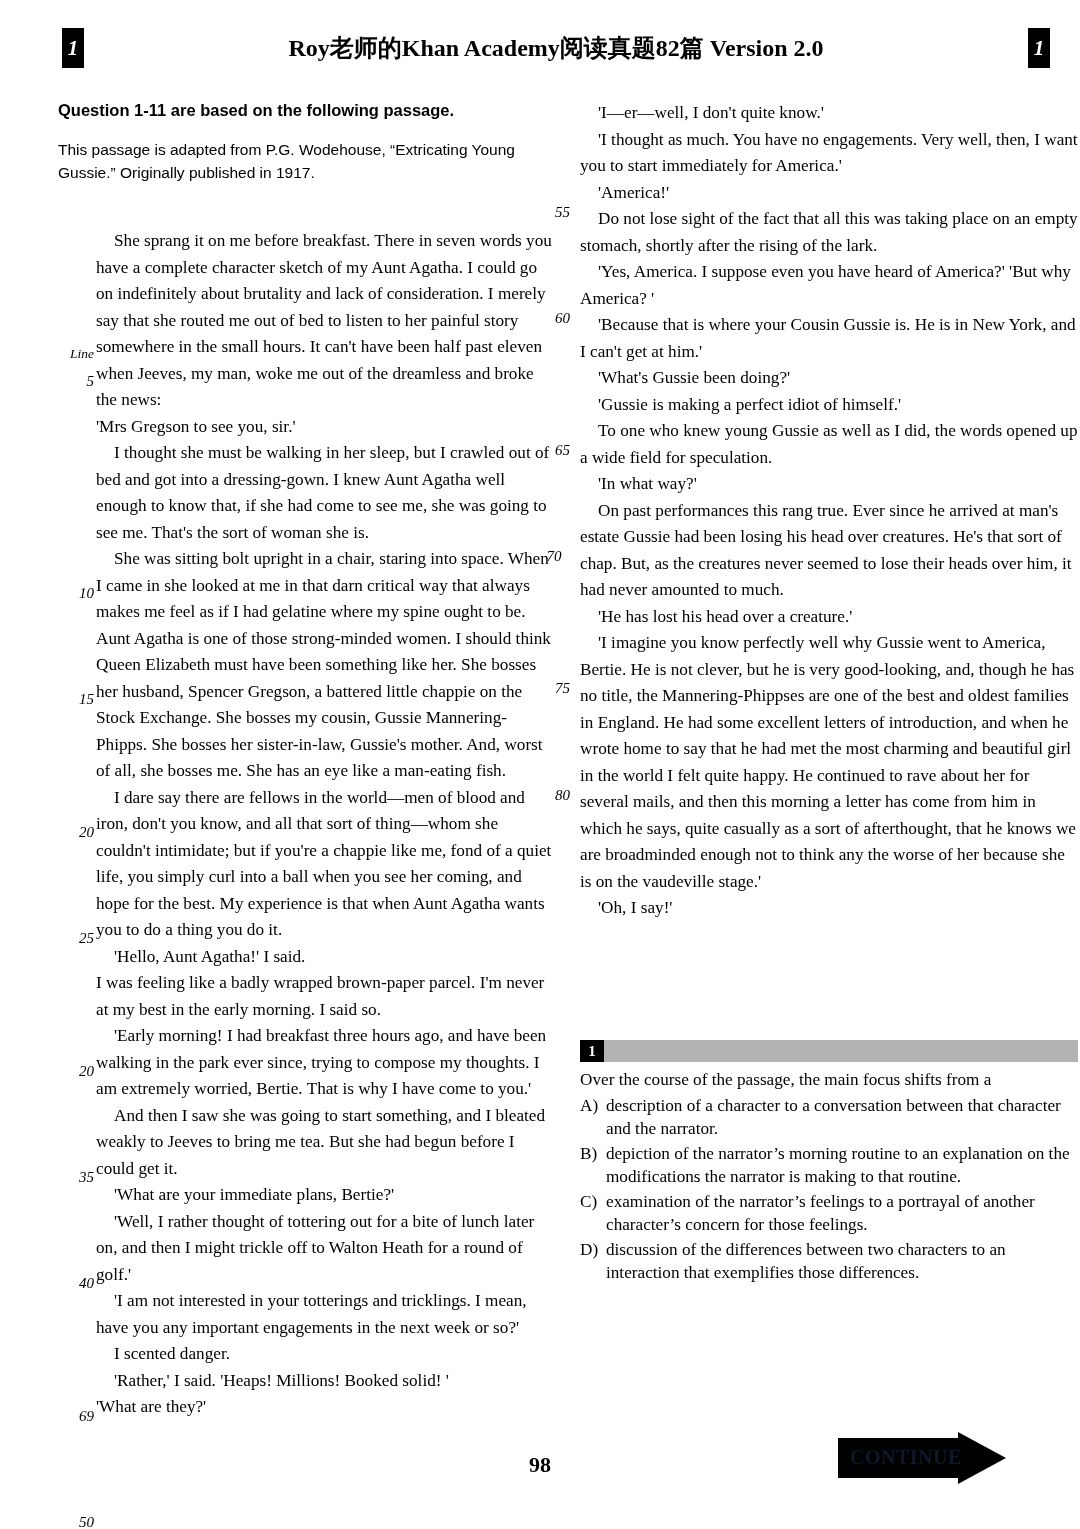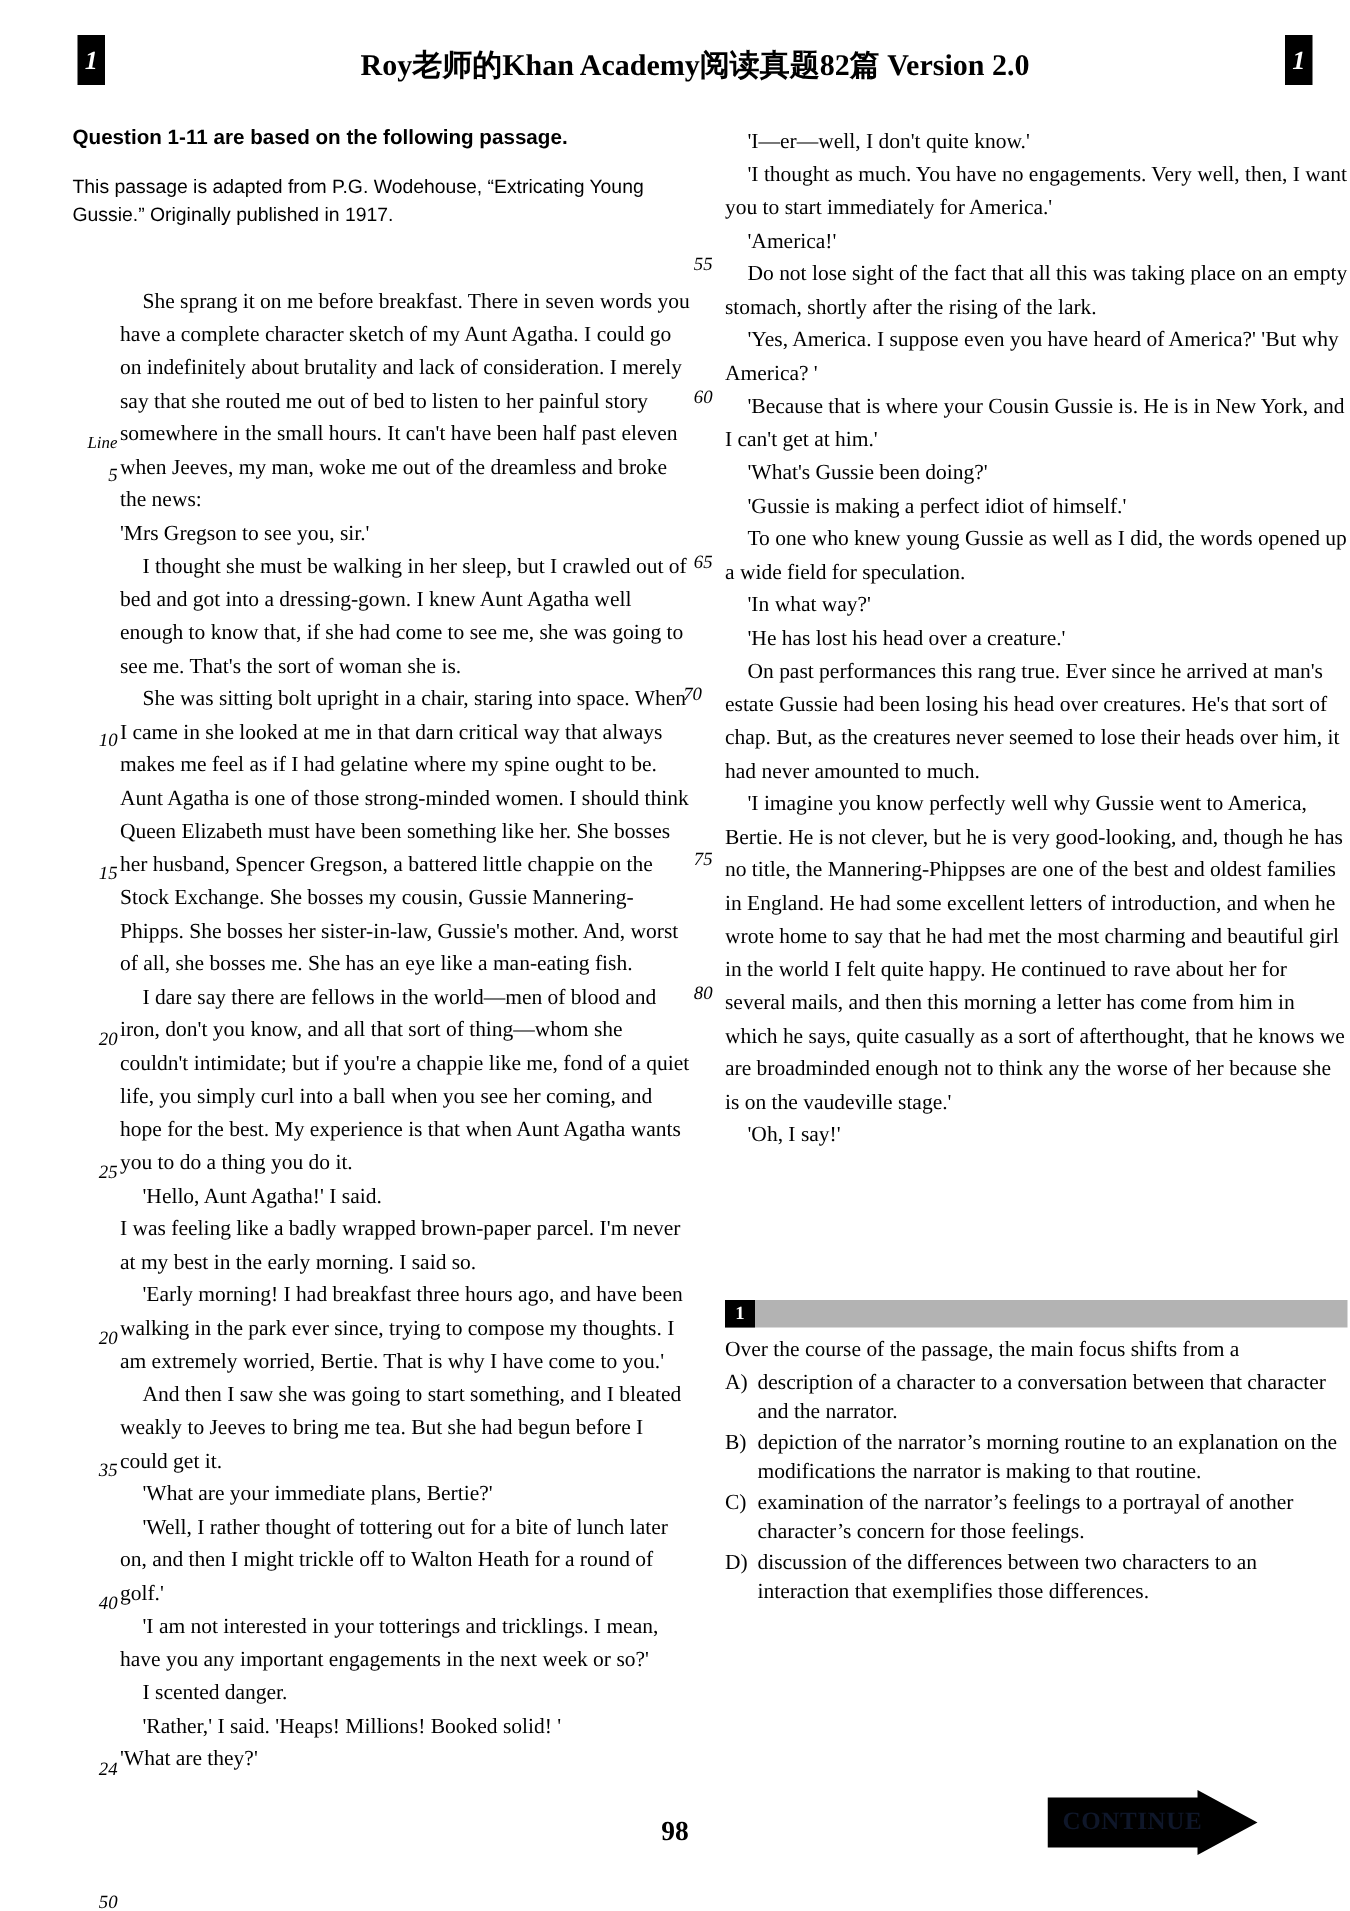--- a/index.html
+++ b/index.html
@@ -43,21 +43,21 @@
   .header-pagenum {
     color: #ffffff;
     font-family: "Liberation Serif", serif;
     font-size: 21px;
     font-weight: bold;
     font-style: italic;
   }
   .header-title-wrap {
     flex: 1 1 auto;
     display: flex;
-    align-items: flex-end;
+    align-items: center;
     justify-content: center;
   }
   .header-title {
     font-family: "Liberation Serif", serif;
     font-weight: bold;
     font-size: 24px;
     letter-spacing: 0px;
     white-space: nowrap;
   }
 
@@ -245,21 +245,21 @@
       <div class="gutter">
         <span class="lab" style="top:118px;">Line</span>
         <span style="top:145px;">5</span>
         <span style="top:357px;">10</span>
         <span style="top:463px;">15</span>
         <span style="top:596px;">20</span>
         <span style="top:702px;">25</span>
         <span style="top:835px;">20</span>
         <span style="top:941px;">35</span>
         <span style="top:1047px;">40</span>
-        <span style="top:1180px;">24</span>
+        <span style="top:1180px;">69</span>
         <span style="top:1286px;">50</span>
       </div>
 
       <div class="passage">
         <p>She sprang it on me before breakfast. There in seven words you have a complete character sketch of my Aunt Agatha. I could go on indefinitely about brutality and lack of consideration. I merely say that she routed me out of bed to listen to her painful story somewhere in the small hours. It can't have been half past eleven when Jeeves, my man, woke me out of the dreamless and broke the news:</p>
         <p class="noindent">'Mrs Gregson to see you, sir.'</p>
         <p>I thought she must be walking in her sleep, but I crawled out of bed and got into a dressing-gown. I knew Aunt Agatha well enough to know that, if she had come to see me, she was going to see me. That's the sort of woman she is.</p>
         <p>She was sitting bolt upright in a chair, staring into space. When I came in she looked at me in that darn critical way that always makes me feel as if I had gelatine where my spine ought to be. Aunt Agatha is one of those strong-minded women. I should think Queen Elizabeth must have been something like her. She bosses her husband, Spencer Gregson, a battered little chappie on the Stock Exchange. She bosses my cousin, Gussie Mannering-Phipps. She bosses her sister-in-law, Gussie's mother. And, worst of all, she bosses me. She has an eye like a man-eating fish.</p>
         <p>I dare say there are fellows in the world—men of blood and iron, don't you know, and all that sort of thing—whom she couldn't intimidate; but if you're a chappie like me, fond of a quiet life, you simply curl into a ball when you see her coming, and hope for the best. My experience is that when Aunt Agatha wants you to do a thing you do it.</p>
         <p>'Hello, Aunt Agatha!' I said.</p>
@@ -291,22 +291,22 @@
         <p>'I—er—well, I don't quite know.'</p>
         <p>'I thought as much. You have no engagements. Very well, then, I want you to start immediately for America.'</p>
         <p>'America!'</p>
         <p>Do not lose sight of the fact that all this was taking place on an empty stomach, shortly after the rising of the lark.</p>
         <p>'Yes, America. I suppose even you have heard of America?' 'But why America? '</p>
         <p>'Because that is where your Cousin Gussie is. He is in New York, and I can't get at him.'</p>
         <p>'What's Gussie been doing?'</p>
         <p>'Gussie is making a perfect idiot of himself.'</p>
         <p>To one who knew young Gussie as well as I did, the words opened up a wide field for speculation.</p>
         <p>'In what way?'</p>
+        <p>On past performances this rang true. Ever since he arrived at man's estate Gussie had been losing his head over creatures. He's that sort of chap.  But, as the creatures never seemed to lose their heads over him, it had never amounted to much.</p>
         <p>'He has lost his head over a creature.'</p>
-        <p>On past performances this rang true. Ever since he arrived at man's estate Gussie had been losing his head over creatures. He's that sort of chap.  But, as the creatures never seemed to lose their heads over him, it had never amounted to much.</p>
         <p>'I imagine you know perfectly well why Gussie went to America, Bertie. He is not clever, but he is very good-looking, and, though he has no title, the Mannering-Phippses are one of the best and oldest families in England. He had some excellent letters of introduction, and when he wrote home to say that he had met the most charming and beautiful girl in the world I felt quite happy. He continued to rave about her for several mails, and then this morning a letter has come from him in which he says, quite casually as a sort of afterthought, that he knows we are broadminded enough not to think any the worse of her because she is on the vaudeville stage.'</p>
         <p>'Oh, I say!'</p>
       </div>
     </div>
   </div>
 
   <div class="qblock">
     <div class="qnum-bar">
       <div class="qnum-box">1</div>
     </div>

